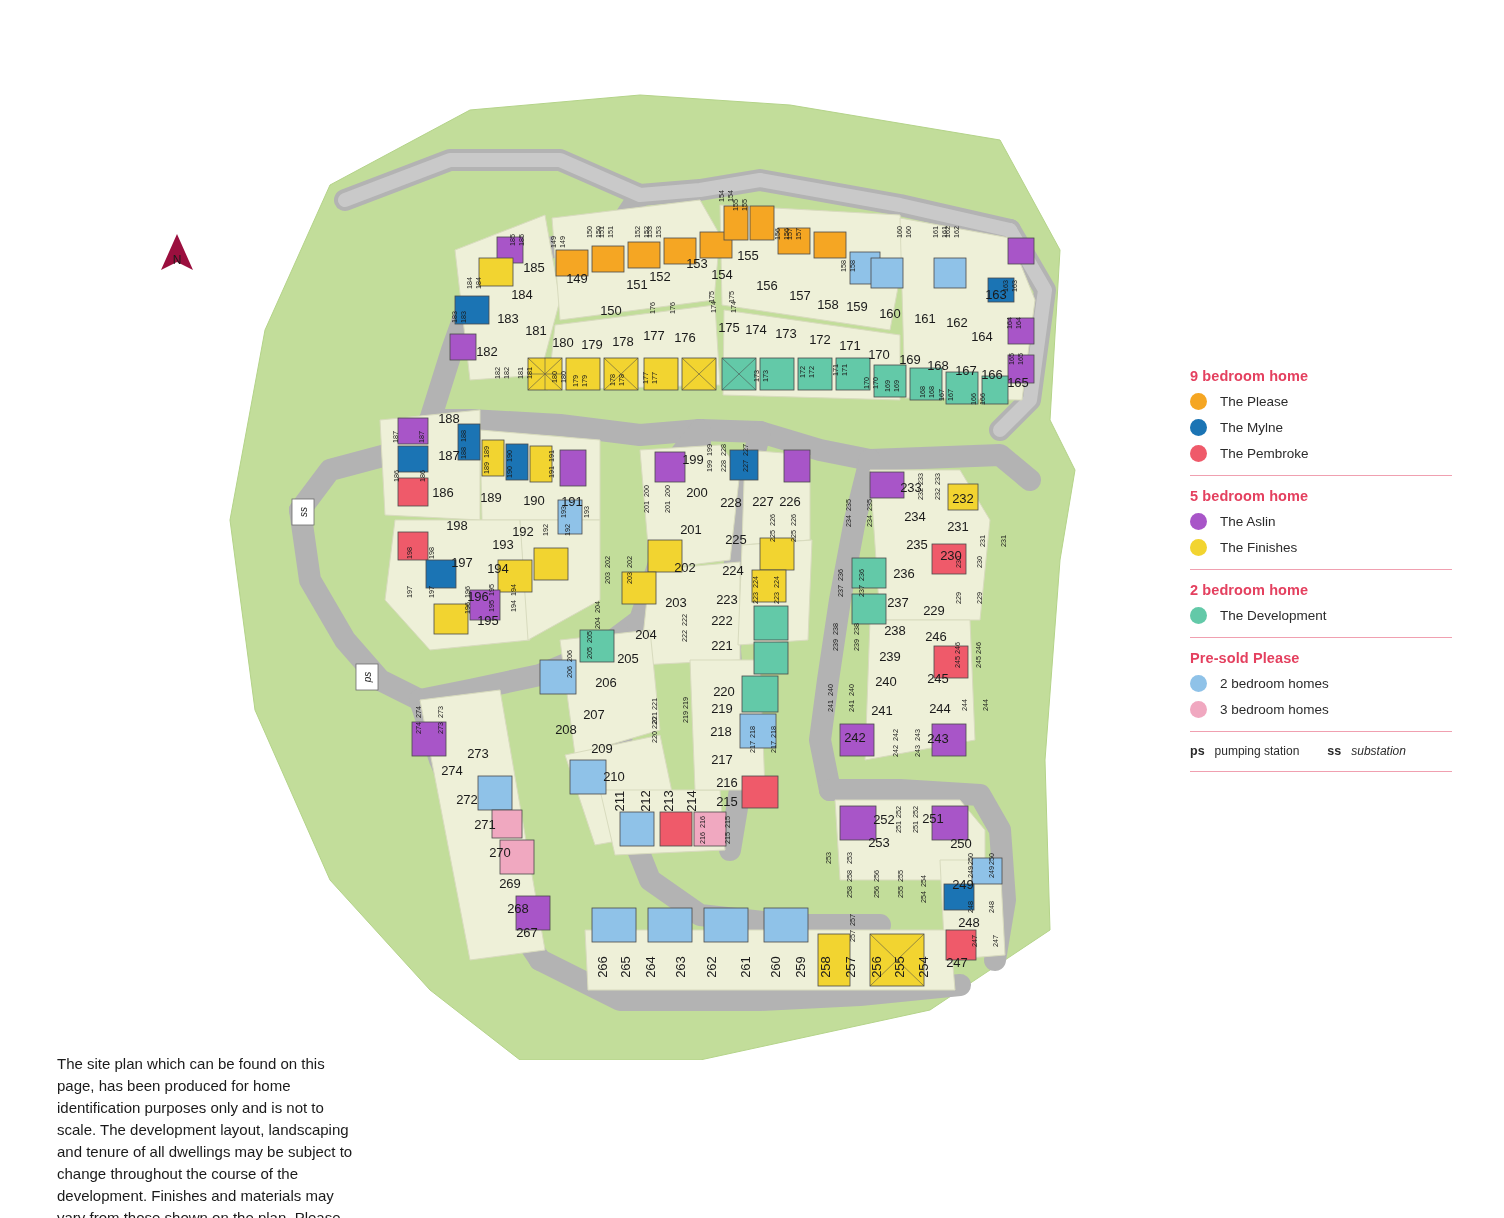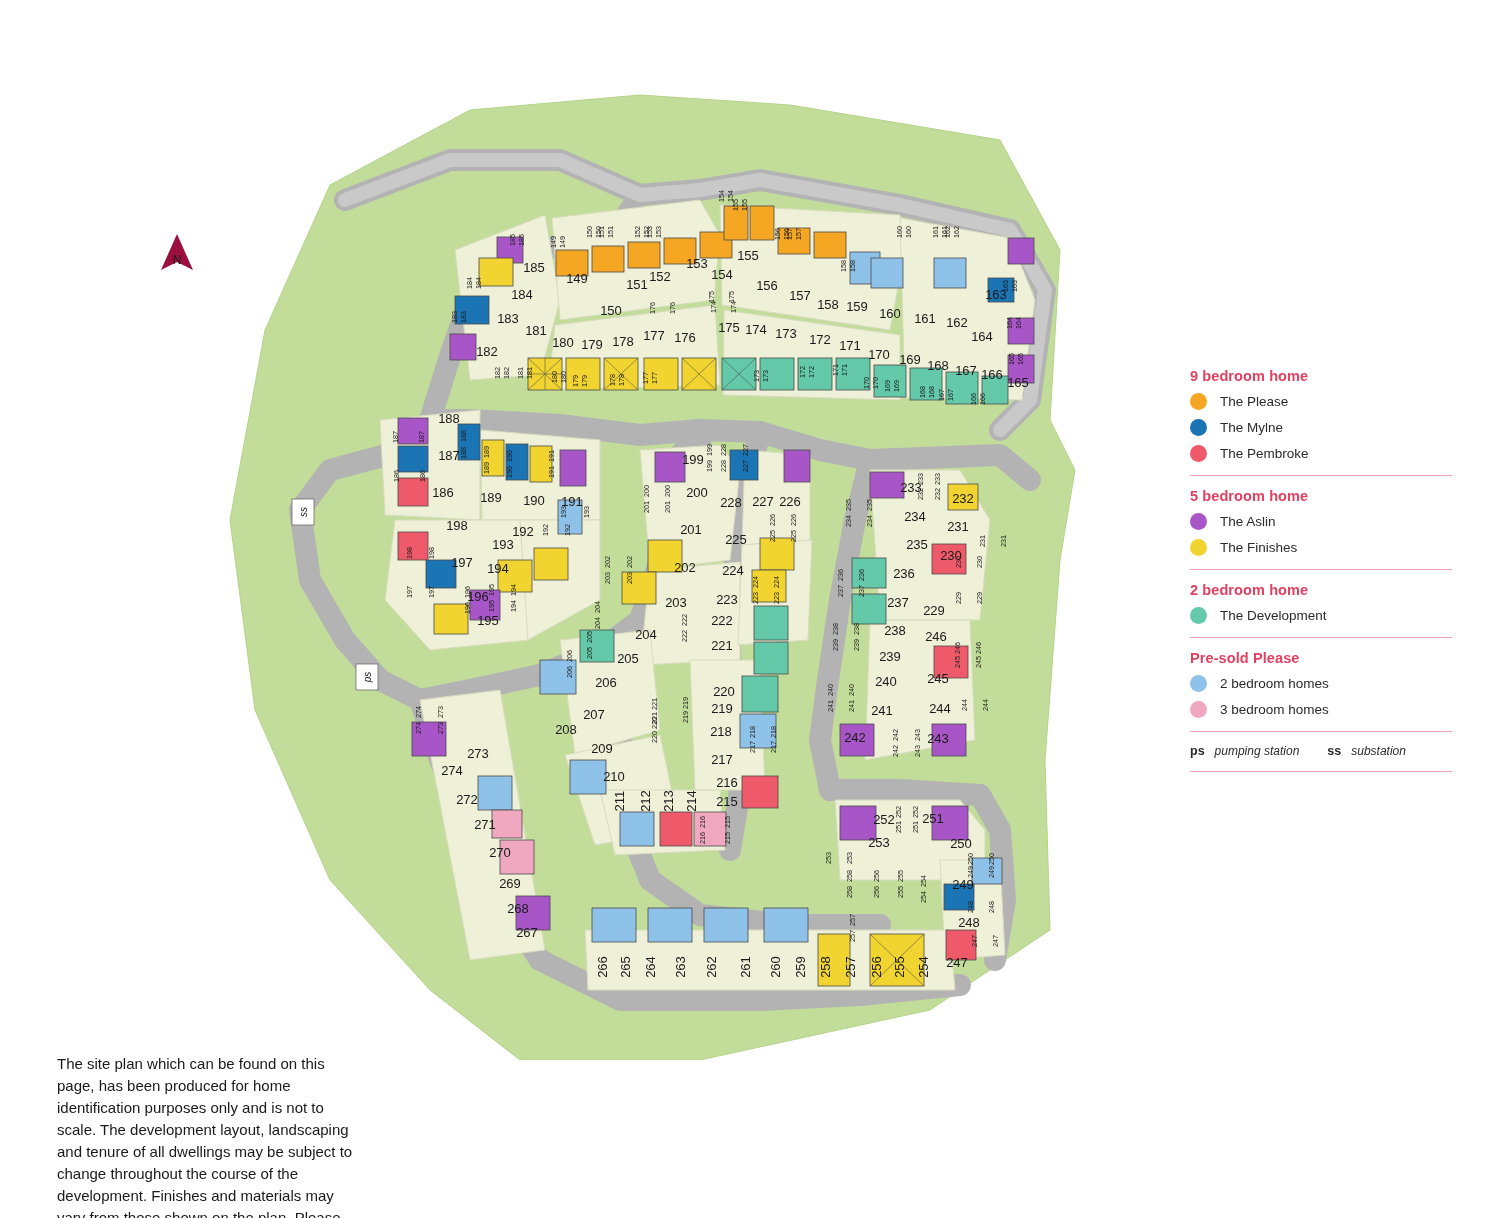--- a/index.html
+++ b/index.html
@@ -21,21 +21,21 @@
   .legend-title{
     color:#e4405f;font-size:14.5px;font-weight:bold;margin:0 0 9px 0;
     letter-spacing:.1px;
   }
   .legend-row{display:flex;align-items:center;margin-bottom:9px;}
   .legend-dot{width:17px;height:17px;border-radius:50%;margin-right:13px;flex:0 0 auto;}
   .legend-label{font-size:13.5px;color:#2b2b2b;}
   .legend-rule{border:0;border-top:1px solid #f0a0b0;margin:13px 0 12px 0;}
   .legend-foot{display:flex;align-items:center;font-size:12px;color:#2b2b2b;}
   .legend-foot .abbr{font-weight:bold;font-size:12.5px;margin-right:10px;}
-  .legend-foot .word{margin-right:28px;font-style:italic;}
+  .legend-foot .word{margin-right:28px;}
   .legend-foot .word2{font-style:italic;}
 
   
   #disclaimer{
     position:absolute;left:57px;top:1038px;width:300px;
     font-size:15px;line-height:1.47;color:#1a1a1a;
   }
 
   
   #north{position:absolute;left:155px;top:232px;width:44px;height:44px;}

